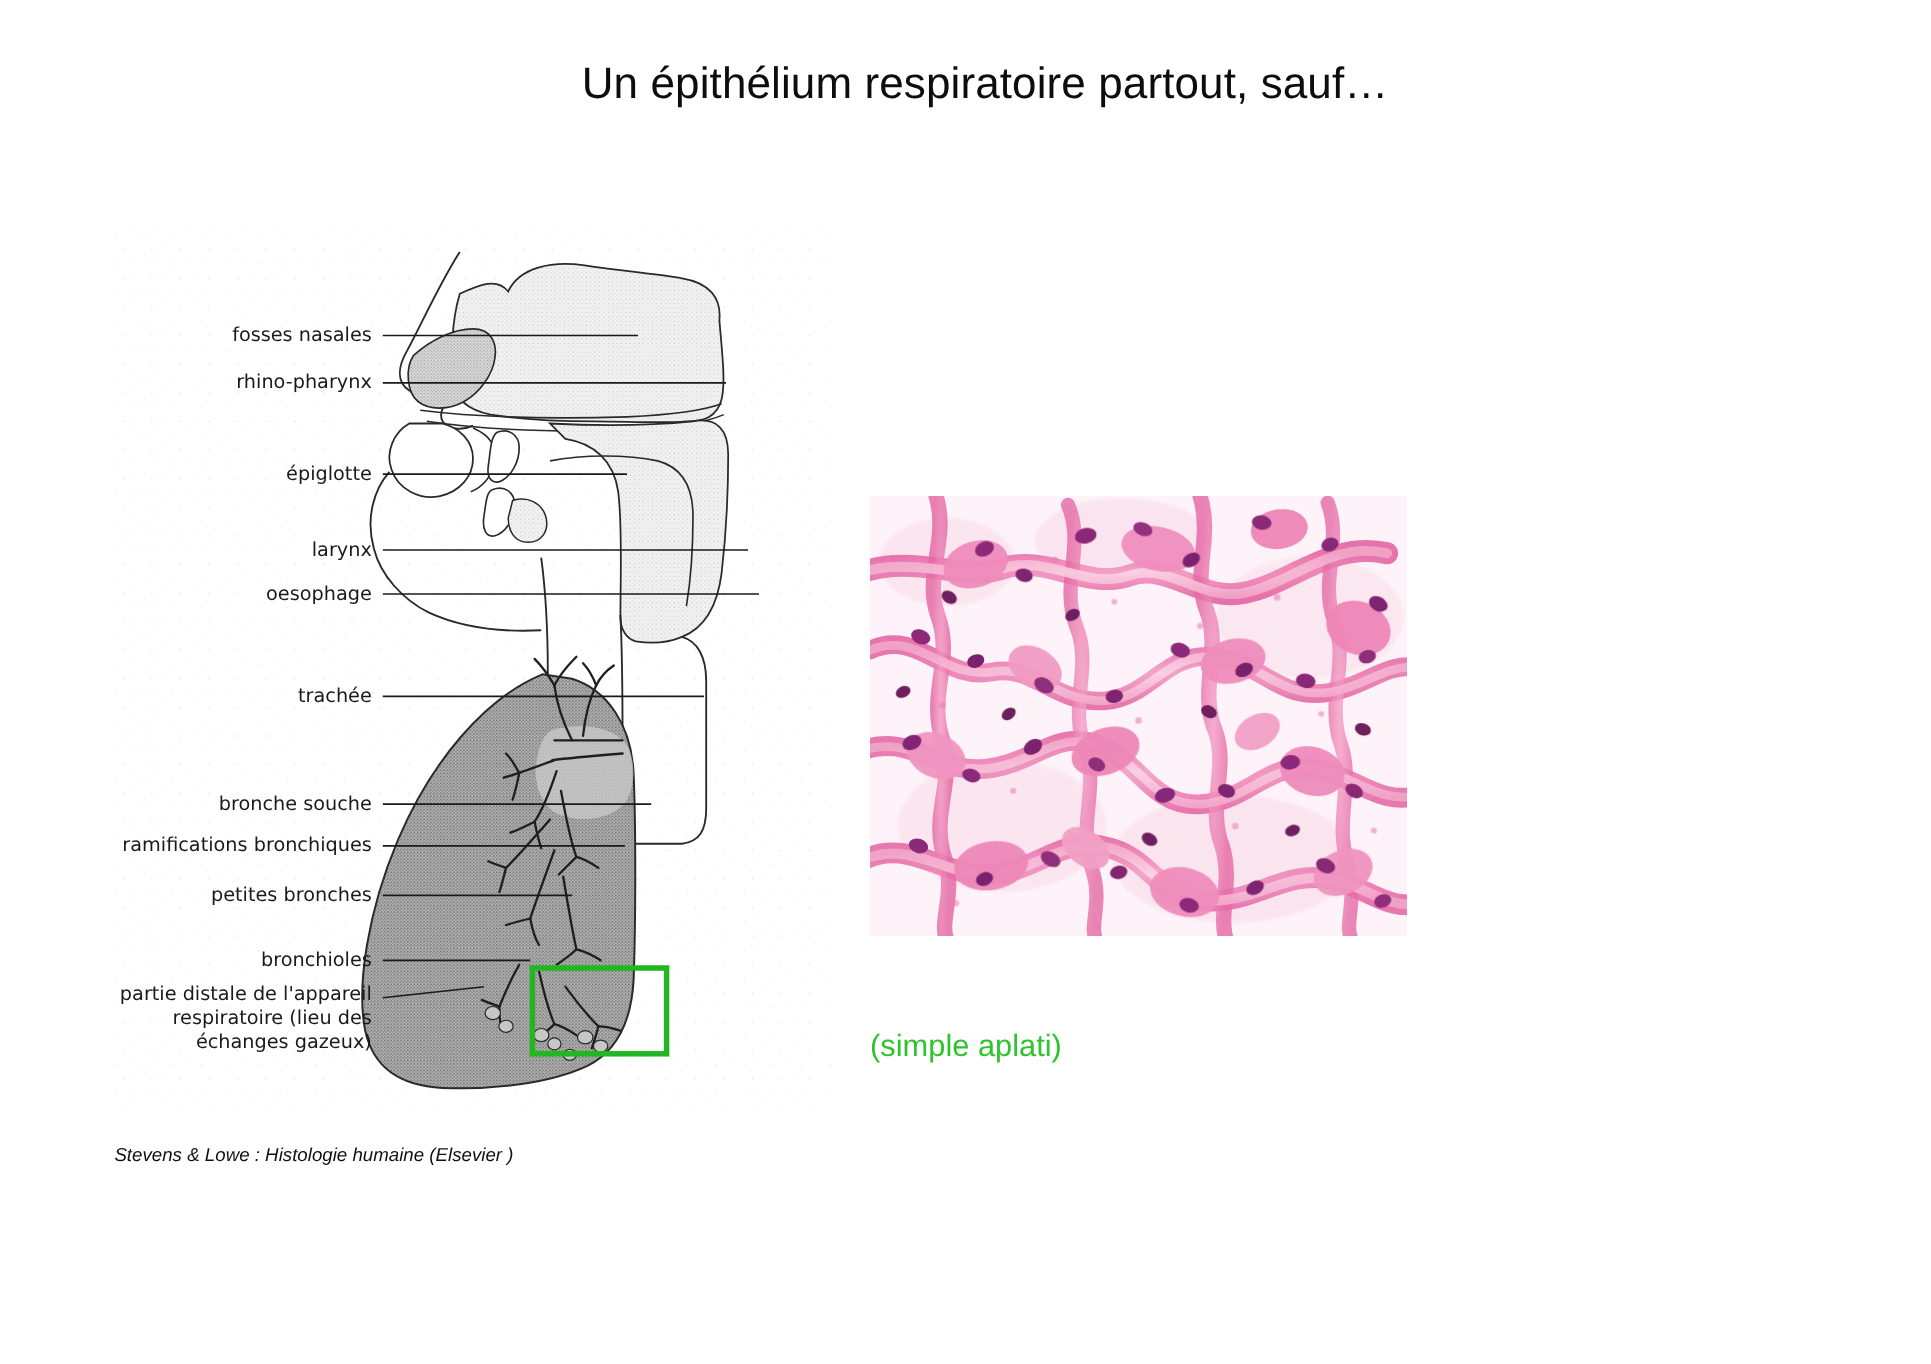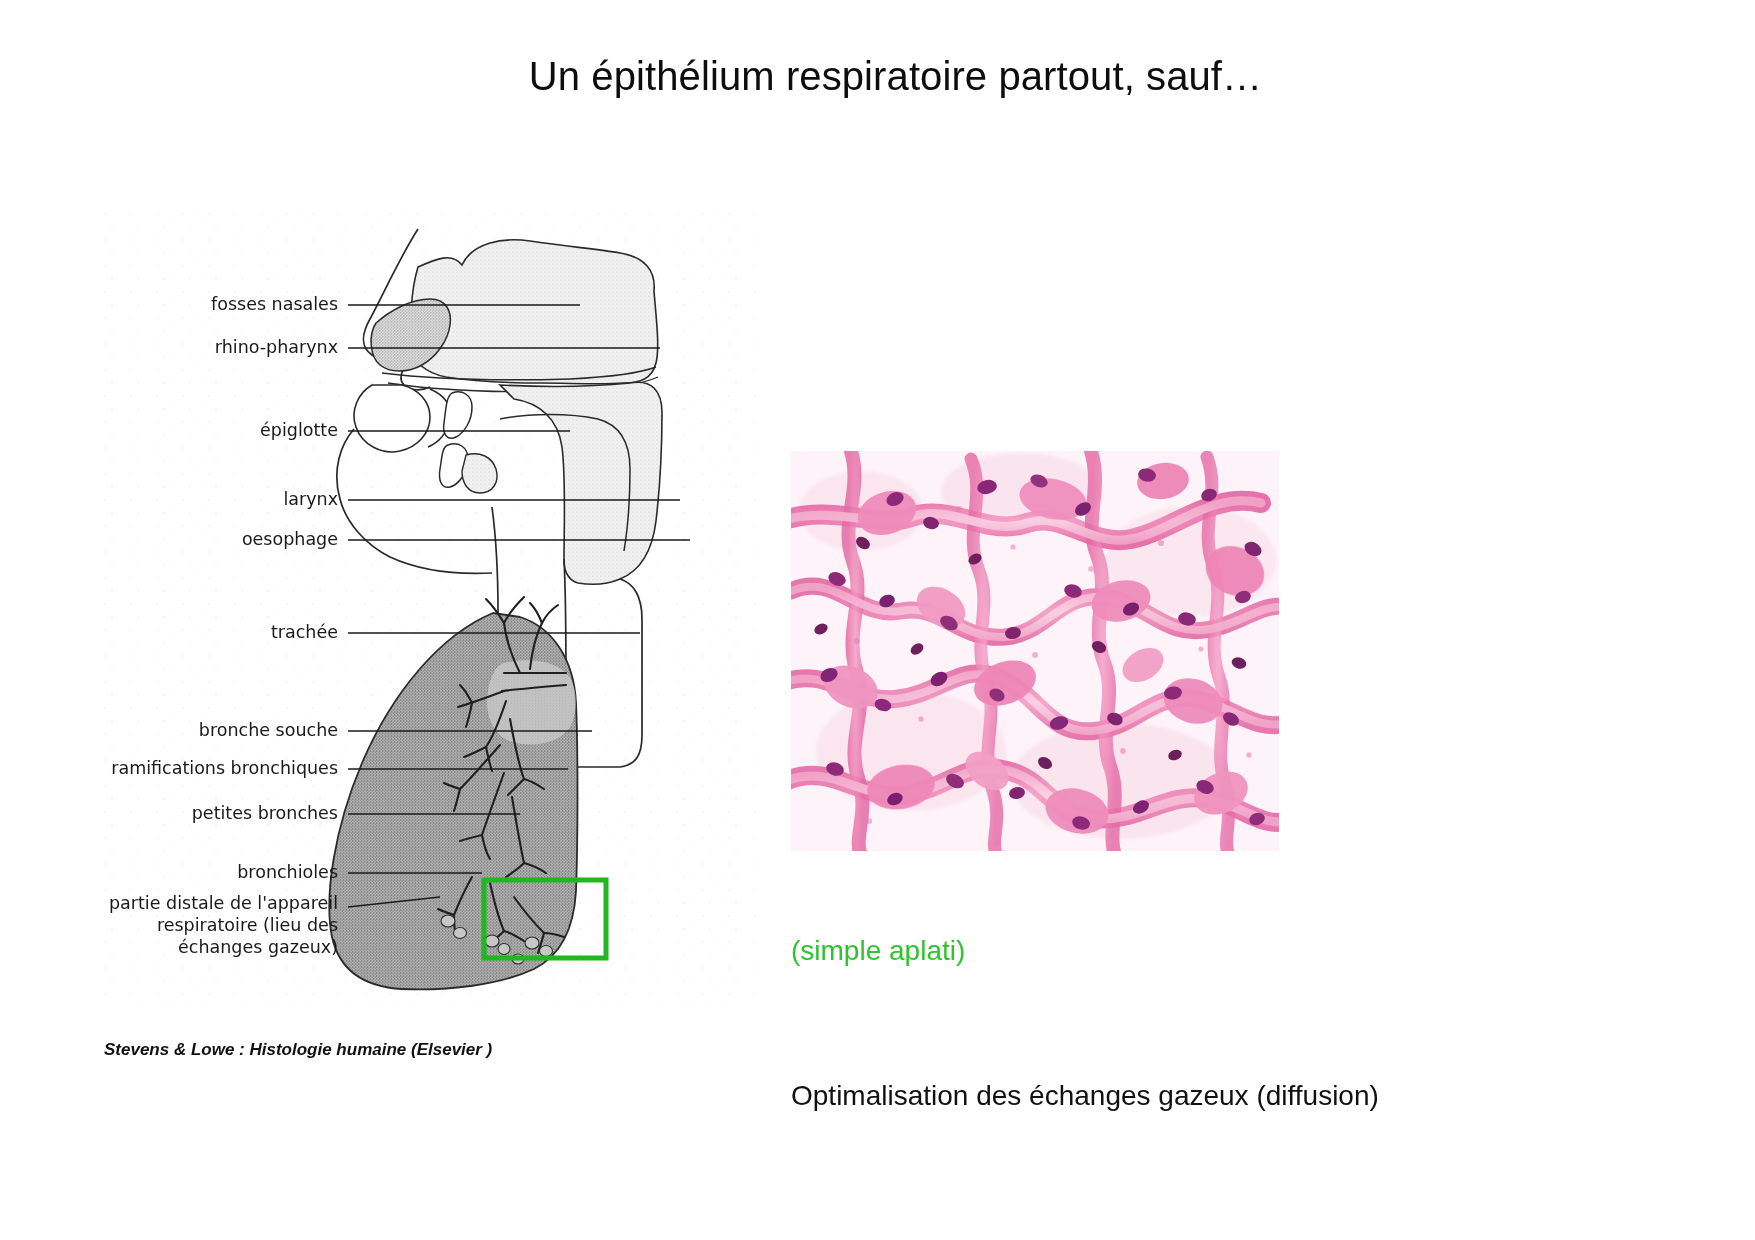--- a/index.html
+++ b/index.html
@@ -76,21 +76,21 @@
     color:#111111;
     white-space:nowrap;
   }
 
   
   .source{
     position:absolute;
     left:104px;top:1040px;
     font-size:17px;
     font-style:italic;
-    font-weight:bold;
+    font-weight:normal;
     color:#111111;
     white-space:nowrap;
   }
 </style>
 </head>
 <body>
 
 <div class="slide">
 
   <div class="title">Un épithélium respiratoire partout, sauf…</div>
@@ -410,17 +410,16 @@
           <circle cx="206" cy="392" r="2.8"></circle>
         <circle cx="332" cy="300" r="2.9"></circle>
           <circle cx="458" cy="304" r="2.7"></circle>
       </g>
     </svg>
   </div>
 
 
   <div class="cap-green-sub">(simple aplati)</div>
 
-  <div class="cap-black">Optimalisation des échanges gazeux (diffusion)</div>
 
   <div class="source">Stevens &amp; Lowe : Histologie humaine (Elsevier )</div>
 
 </div>
 
 </body></html>

